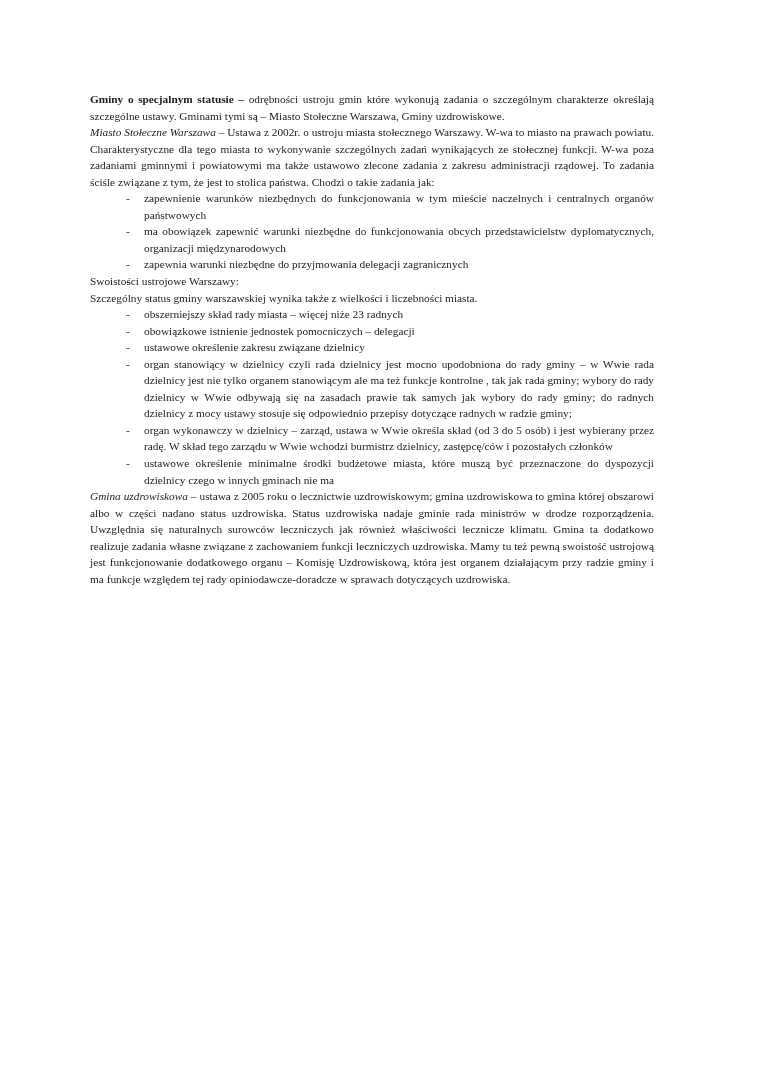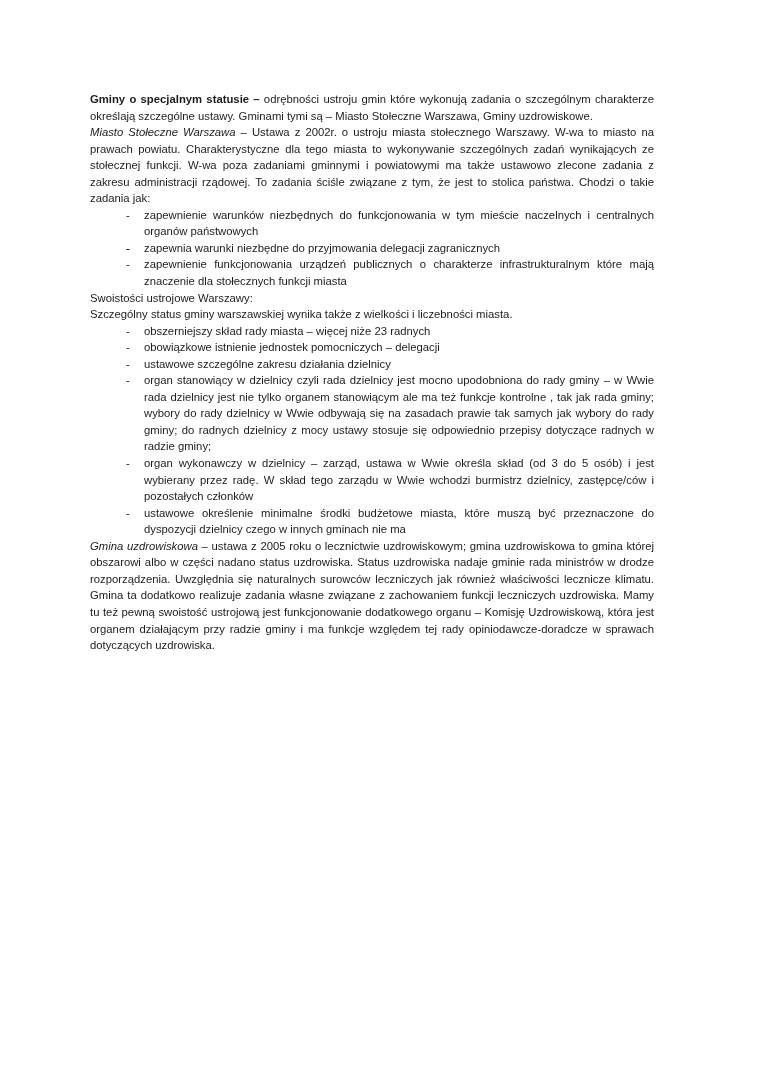--- a/index.html
+++ b/index.html
@@ -11,21 +11,21 @@
     width: 760px;
     height: 1075px;
     overflow: hidden;
   }
   .page {
     box-sizing: border-box;
     width: 744px;
     height: 1075px;
     padding: 91px 90px 40px 90px;
     background: #ffffff;
-    font-family: Liberation Sans, sans-serif;
+    font-family: Liberation Serif, serif;
     font-size: 11.3px;
     line-height: 16.55px;
     color: #1c1c1c;
     text-align: justify;
   }
   p {
     margin: 0;
     text-align: justify;
   }
   .b { font-weight: bold; }
@@ -50,33 +50,33 @@
 <body>
 
 <div class="page">
 
   <p><span class="b">Gminy o specjalnym statusie –</span><span> odrębności ustroju gmin które wykonują zadania o szczególnym charakterze określają szczególne ustawy. Gminami tymi są – Miasto Stołeczne Warszawa, Gminy uzdrowiskowe.</span></p>
 
   <p><span class="i">Miasto Stołeczne Warszawa</span><span> – Ustawa z 2002r. o ustroju miasta stołecznego Warszawy. W-wa to miasto na prawach powiatu. Charakterystyczne dla tego miasta to wykonywanie szczególnych zadań wynikających ze stołecznej funkcji. W-wa poza zadaniami gminnymi i powiatowymi ma także ustawowo zlecone zadania z zakresu administracji rządowej. To zadania ściśle związane z tym, że jest to stolica państwa. Chodzi o takie zadania jak:</span></p>
 
   <ul class="doc-list">
     <li><span class="marker">-</span><span>zapewnienie warunków niezbędnych do funkcjonowania w tym mieście naczelnych i centralnych organów państwowych</span></li>
+    <li><span class="marker">-</span><span>ma obowiązek zapewnić warunki niezbędne do funkcjonowania obcych przedstawicielstw dyplomatycznych, organizacji międzynarodowych</span></li>
+    <li><span class="marker">-</span><span>zapewnia warunki niezbędne do przyjmowania delegacji zagranicznych</span></li>
     <li><span class="marker">-</span></li>
-    <li><span class="marker">-</span><span>zapewnia warunki niezbędne do przyjmowania delegacji zagranicznych</span></li>
-    <li><span class="marker">-</span><span>zapewnienie funkcjonowania urządzeń publicznych o charakterze infrastrukturalnym które mają znaczenie dla stołecznych funkcji miasta</span></li>
   </ul>
 
   <p>Swoistości ustrojowe Warszawy:</p>
 
   <p>Szczególny status gminy warszawskiej wynika także z wielkości i liczebności miasta.</p>
 
   <ul class="doc-list">
     <li><span class="marker">-</span><span>obszerniejszy skład rady miasta – więcej niże 23 radnych</span></li>
     <li><span class="marker">-</span><span>obowiązkowe istnienie jednostek pomocniczych – delegacji</span></li>
-    <li><span class="marker">-</span><span>ustawowe szczególne zakresu działania dzielnicy</span></li>
+    <li><span class="marker">-</span><span>ustawowe określenie zakresu związane dzielnicy</span></li>
     <li><span class="marker">-</span><span>organ stanowiący w dzielnicy czyli rada dzielnicy jest mocno upodobniona do rady gminy – w Wwie rada dzielnicy jest nie tylko organem stanowiącym ale ma też funkcje kontrolne , tak jak rada gminy; wybory do rady dzielnicy w Wwie odbywają się na zasadach prawie tak samych jak wybory do rady gminy; do radnych dzielnicy z mocy ustawy stosuje się odpowiednio przepisy dotyczące radnych w radzie gminy;</span></li>
     <li><span class="marker">-</span><span>organ wykonawczy w dzielnicy – zarząd, ustawa w Wwie określa skład (od 3 do 5 osób) i jest wybierany przez radę. W skład tego zarządu w Wwie wchodzi burmistrz dzielnicy, zastępcę/ców i pozostałych członków</span></li>
     <li><span class="marker">-</span><span>ustawowe określenie minimalne środki budżetowe miasta, które muszą być przeznaczone do dyspozycji dzielnicy czego w innych gminach nie ma</span></li>
   </ul>
 
 
   <p><span class="i">Gmina uzdrowiskowa</span><span> – ustawa z 2005 roku o lecznictwie uzdrowiskowym; gmina uzdrowiskowa to gmina której obszarowi albo w części nadano status uzdrowiska. Status uzdrowiska nadaje gminie rada ministrów w drodze rozporządzenia. Uwzględnia się naturalnych surowców leczniczych jak również właściwości lecznicze klimatu. Gmina ta dodatkowo realizuje zadania własne związane z zachowaniem funkcji leczniczych uzdrowiska. Mamy tu też pewną swoistość ustrojową jest funkcjonowanie dodatkowego organu – Komisję Uzdrowiskową, która jest organem działającym przy radzie gminy i ma funkcje względem tej rady opiniodawcze-doradcze w sprawach dotyczących uzdrowiska.</span></p>
 
 </div>
 

